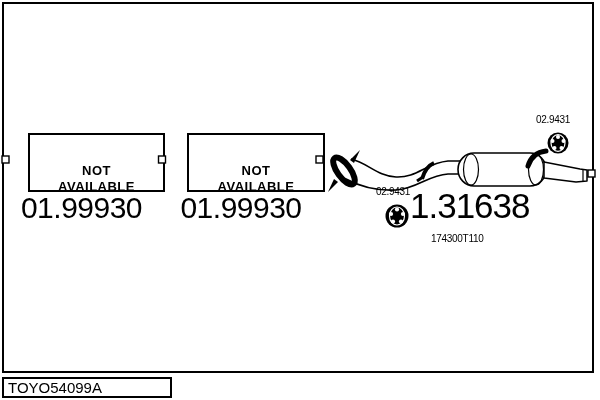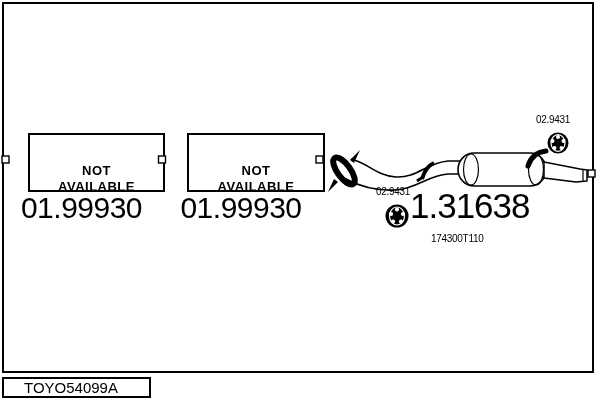--- a/index.html
+++ b/index.html
@@ -25,23 +25,23 @@
   }
   .small-label{
     position:absolute;font-size:10px;line-height:15px;white-space:nowrap;
     letter-spacing:-0.3px;
   }
   .big-label{
     position:absolute;font-size:35px;line-height:35px;white-space:nowrap;
     letter-spacing:-1px;
   }
   .code-box{
-    position:absolute;left:2px;top:377px;width:149px;height:21px;
+    position:absolute;left:2px;top:377px;width:170px;height:21px;
     border:2px solid #000;box-sizing:border-box;background:#fff;
-    font-size:15px;line-height:17px;padding-left:20px;white-space:nowrap;
+    font-size:15px;line-height:17px;padding-left:4px;white-space:nowrap;
   }
   svg.drawing{position:absolute;left:0;top:0;}
 </style>
 </head>
 <body>
 
 <div class="frame"></div>
 
 <div class="na-box" style="left:13px;width:137px;">
   <span>NOT</span>

